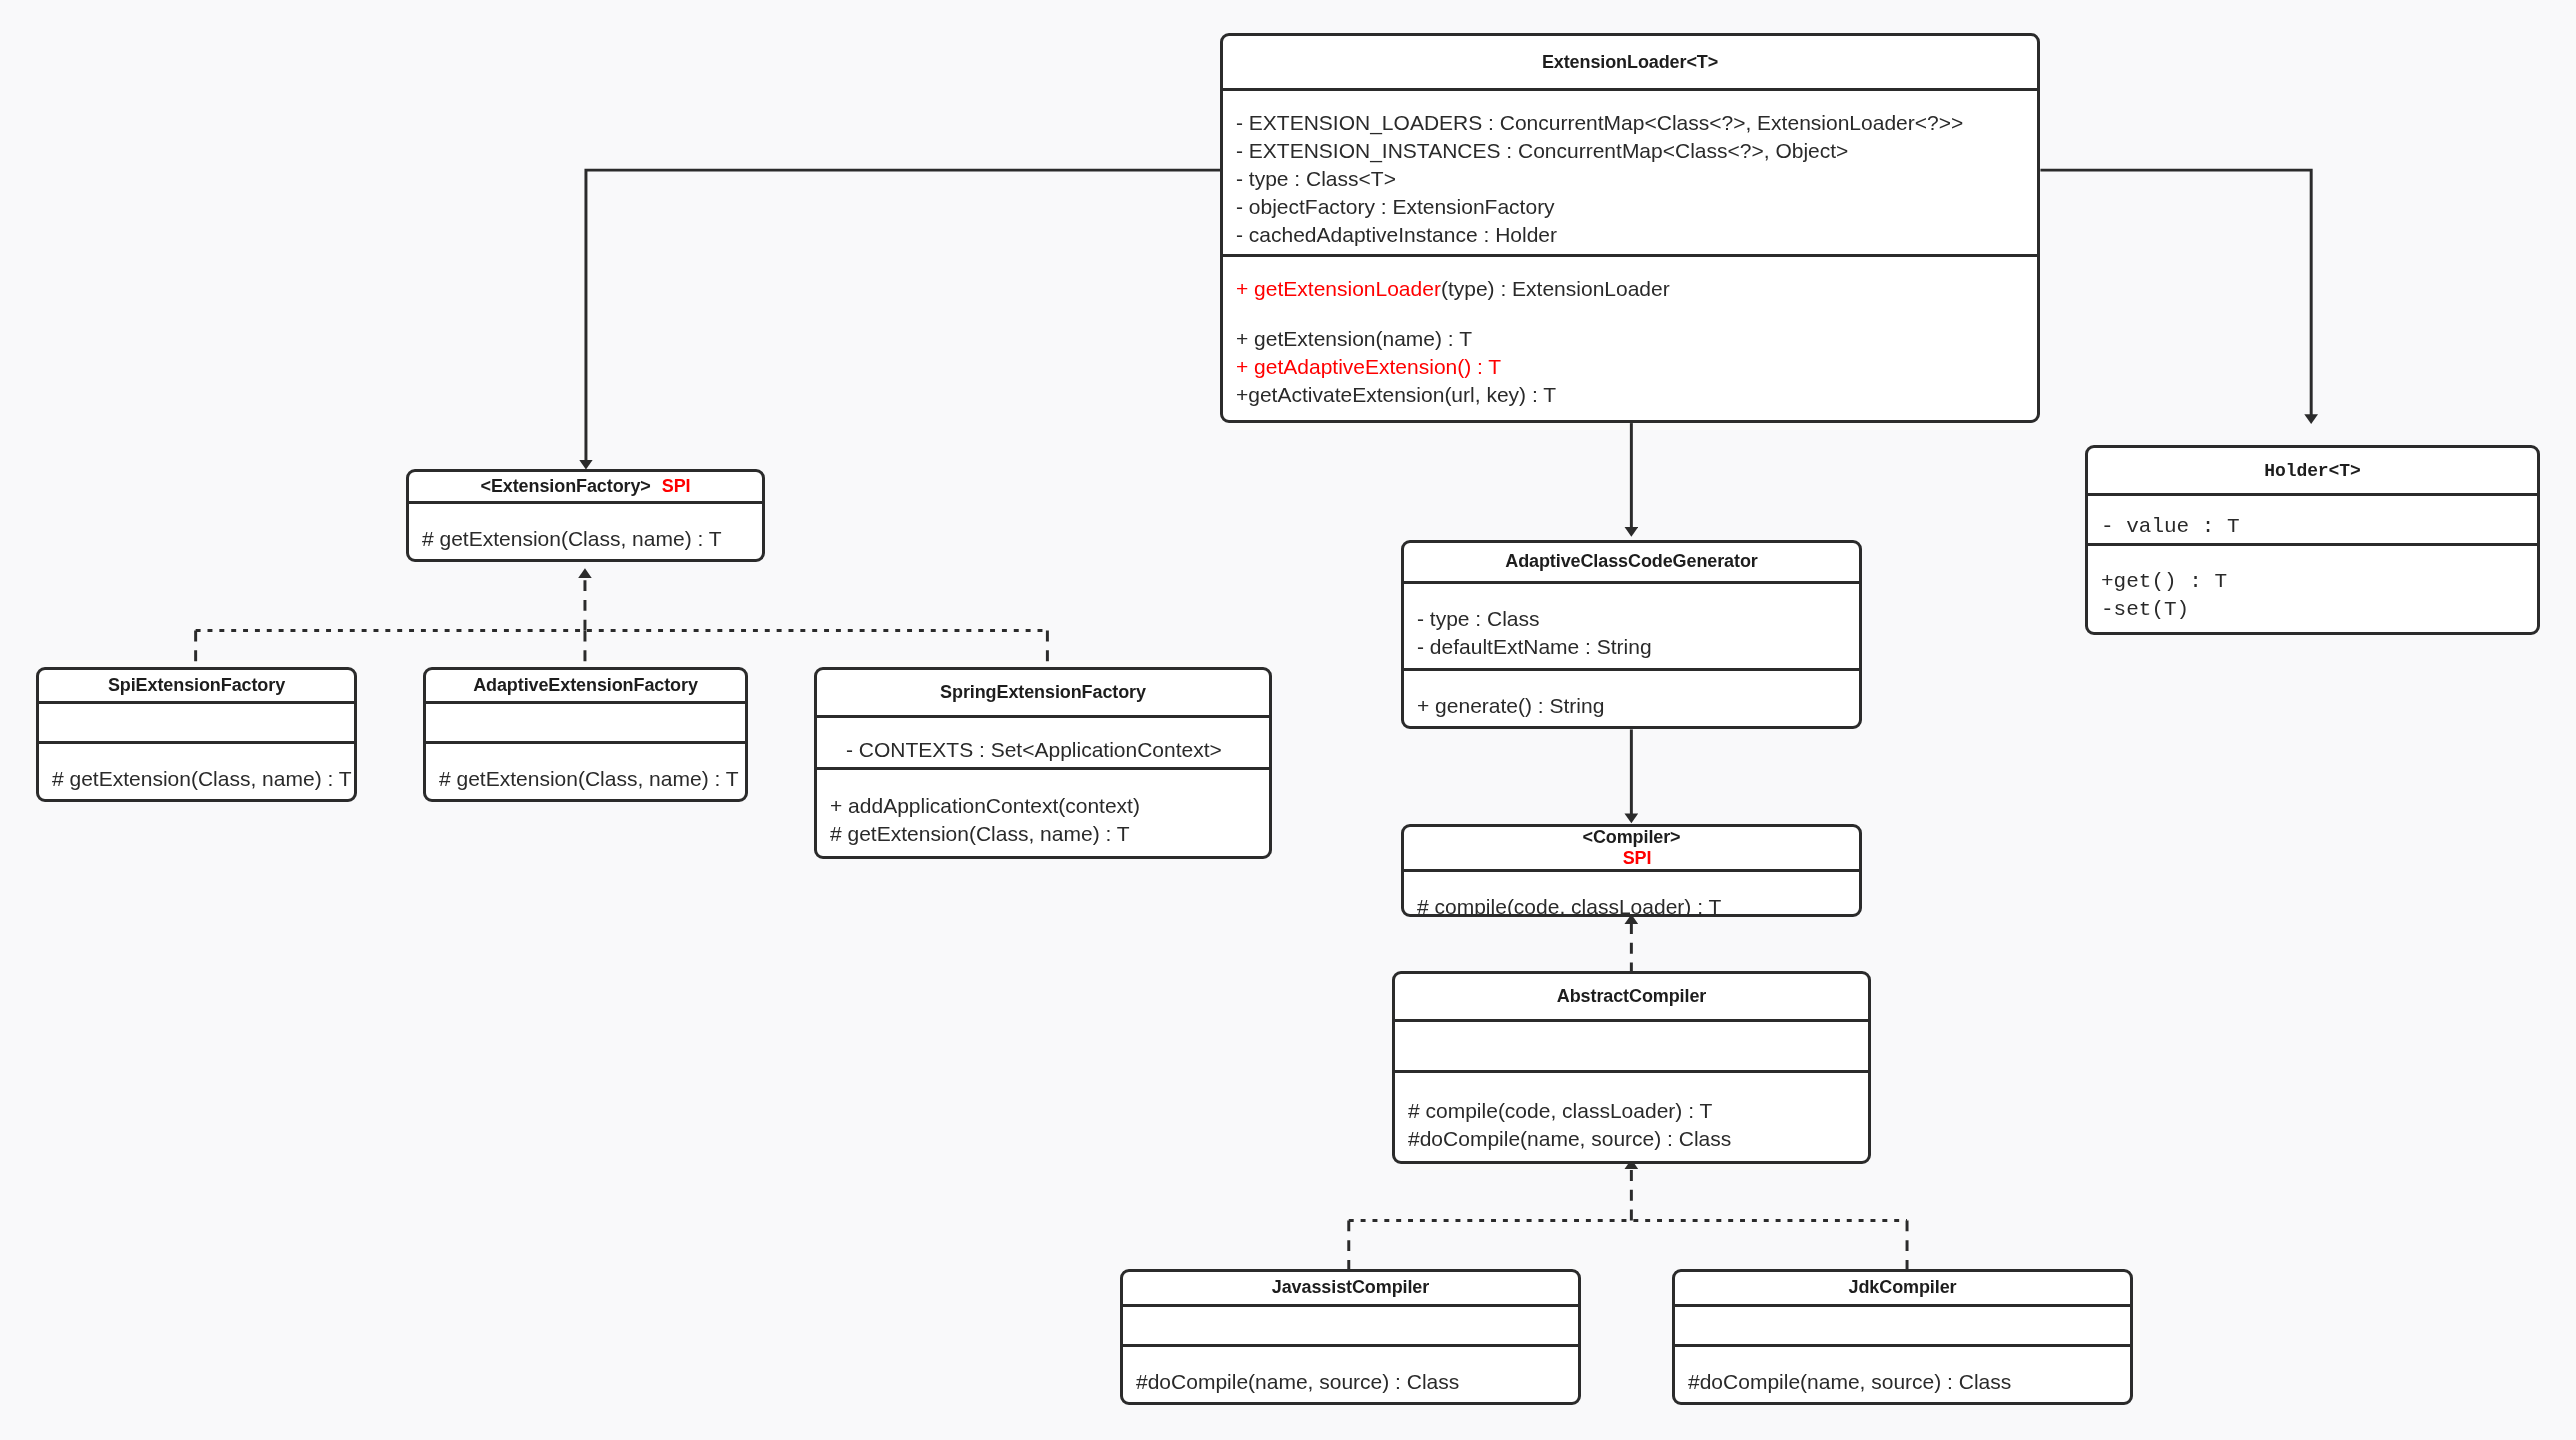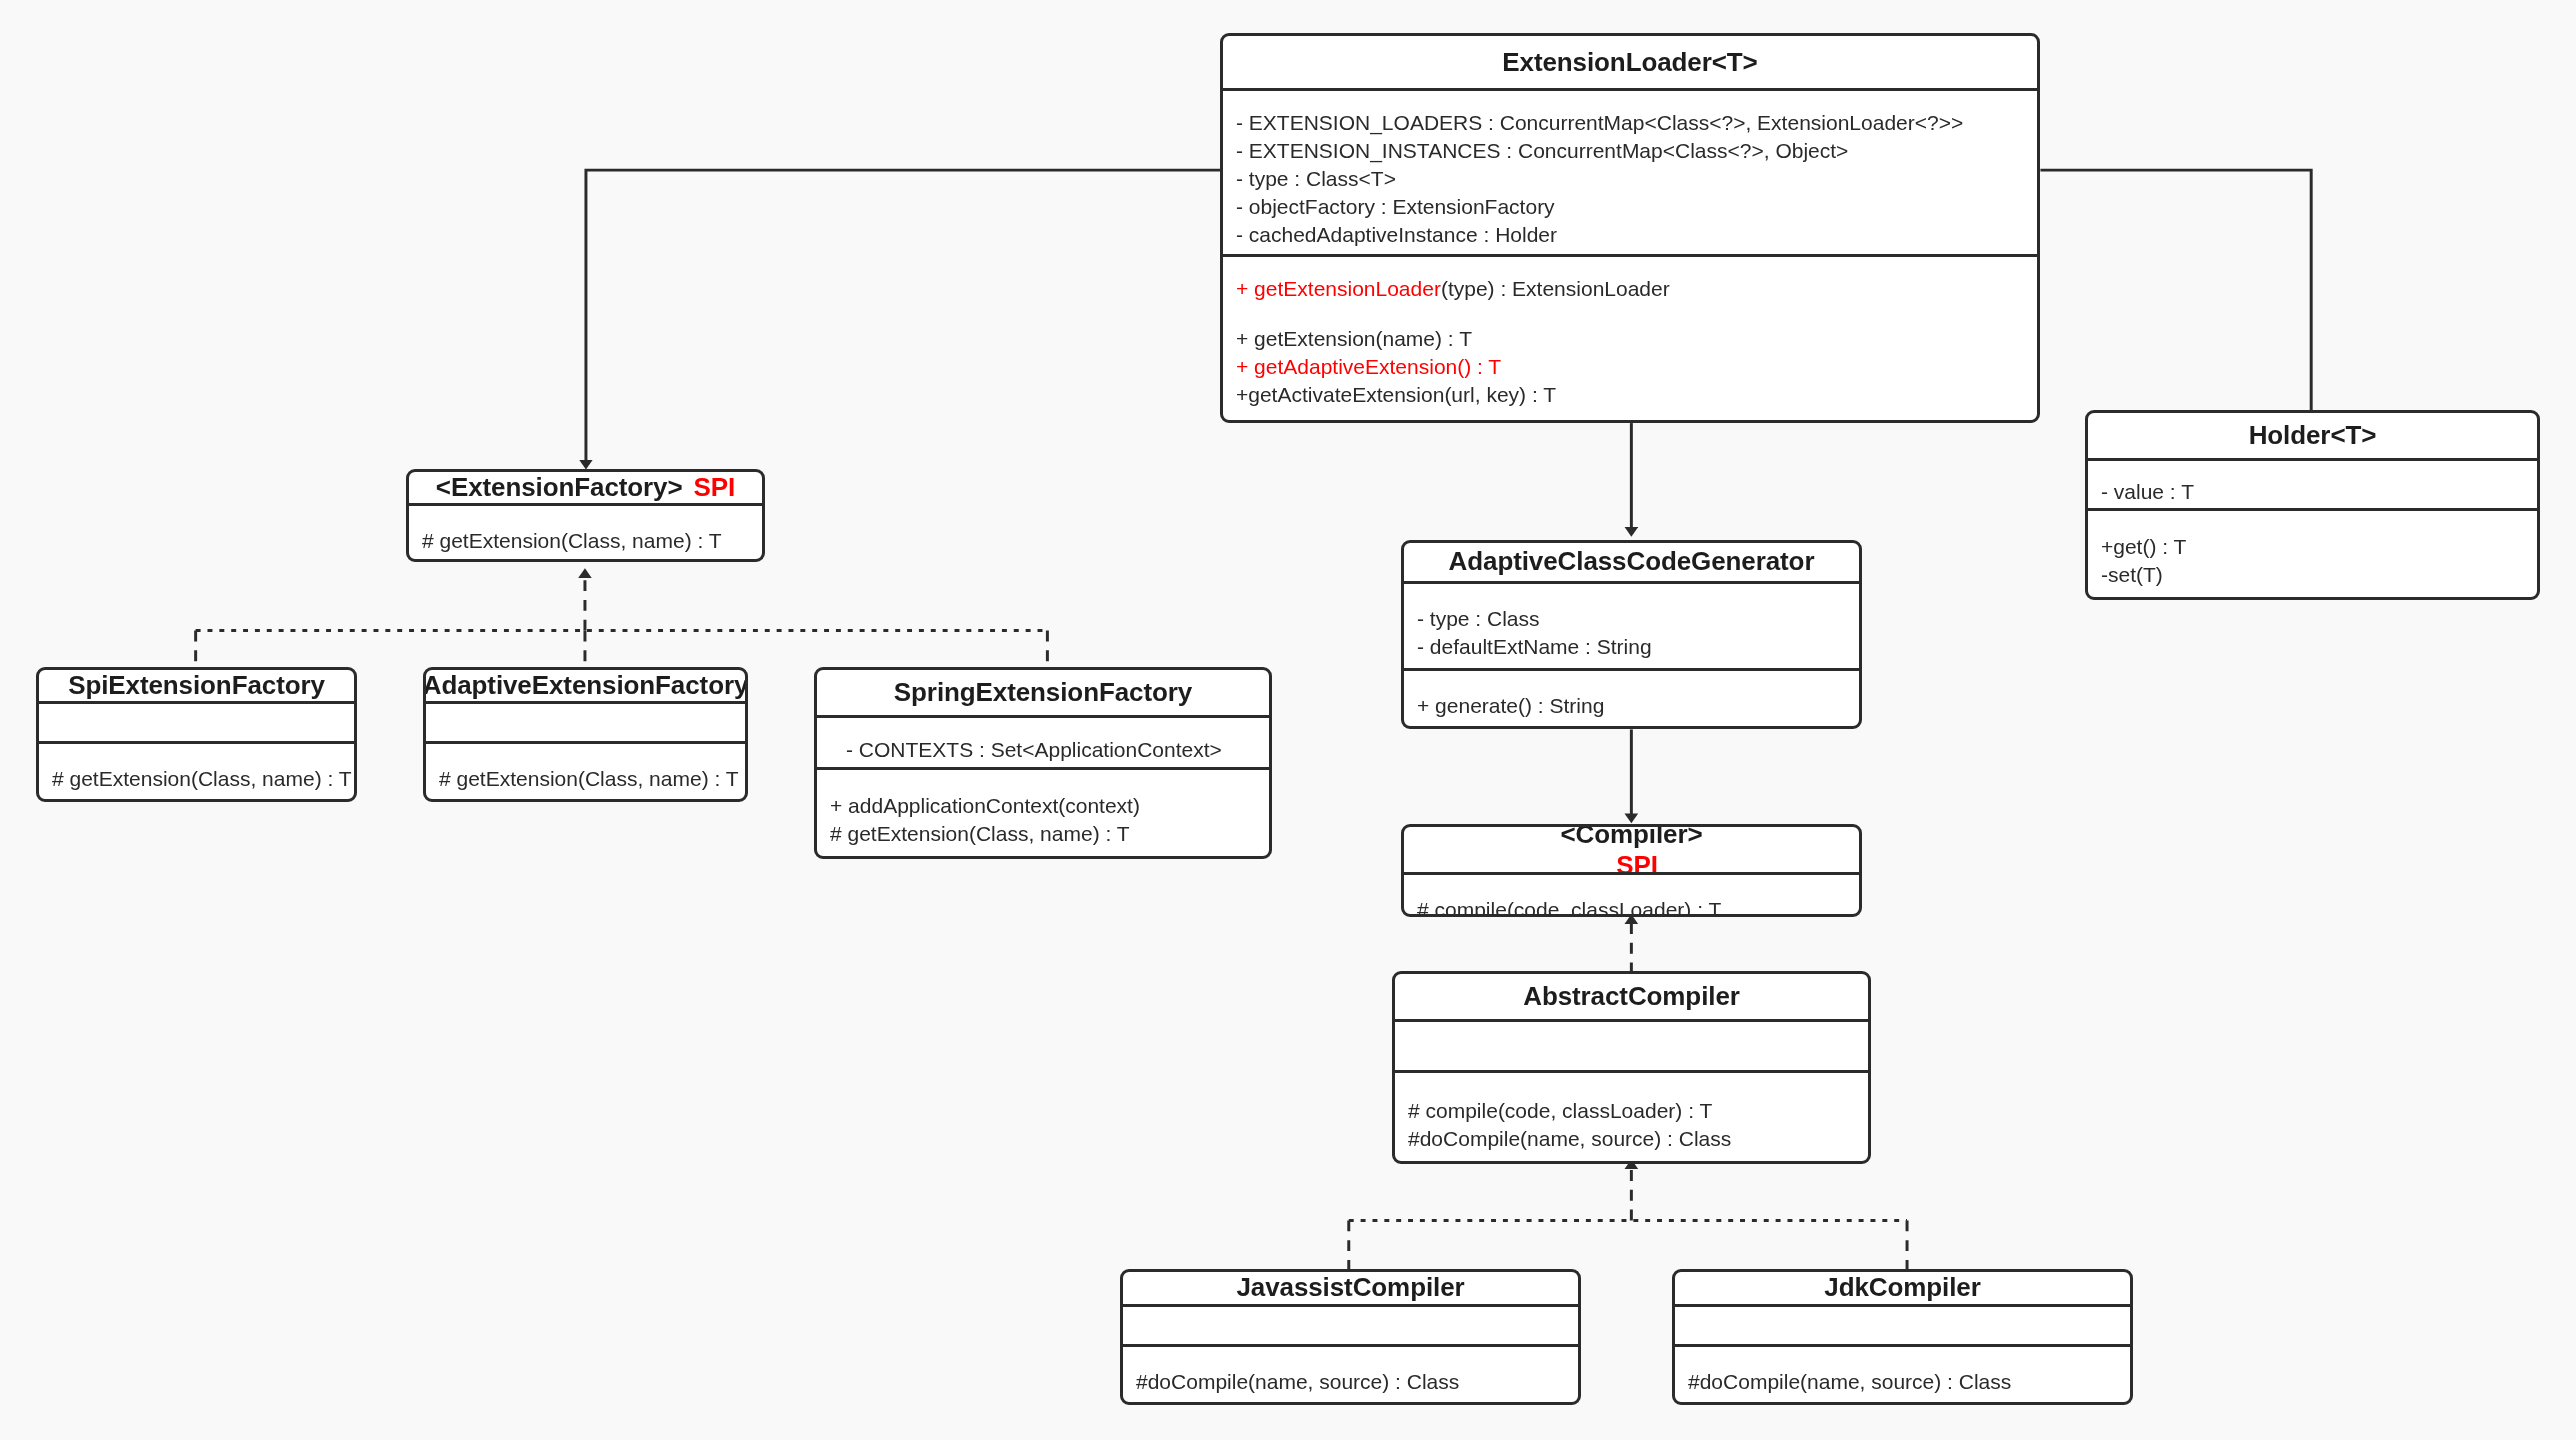--- a/index.html
+++ b/index.html
@@ -32,21 +32,21 @@
     display: flex;
     flex-direction: column;
     overflow: hidden;
     z-index: 2;
   }
   .uml-title {
     box-sizing: border-box;
     text-align: right;
     font-weight: bold;
     color: #1d1d1d;
-    font-size: 26px;
+    font-size: 18px;
     letter-spacing: -0.1px;
     display: flex;
     align-items: center;
     justify-content: center;
     white-space: nowrap;
   }
   .uml-title .spi {
     color: #ff0000;
     font-weight: bold;
     margin-left: 11px;
@@ -195,21 +195,21 @@
     <div class="uml-section" style="height:45px;margin-left:16px;">
       <div class="row">- CONTEXTS : Set&lt;ApplicationContext&gt;</div>
     </div>
     <div class="uml-sep"></div>
     <div class="uml-section">
       <div class="row">+ addApplicationContext(context)</div>
       <div class="row"># getExtension(Class, name) : T</div>
     </div>
   </div>
 
-  <div class="uml-box" style="left:2085px; top:410px; width:455px; height:190px;">
+  <div class="uml-box" style="left:2085px; top:445px; width:455px; height:190px;font-family:Liberation Mono, monospace;">
     <div class="uml-title" style="height:45px;">
       <span>Holder&lt;T&gt;</span>
     </div>
     <div class="uml-sep"></div>
     <div class="uml-section" style="height:43px;">
       <div class="row">- value : T</div>
     </div>
     <div class="uml-sep"></div>
     <div class="uml-section">
       <div class="row">+get() : T</div>

